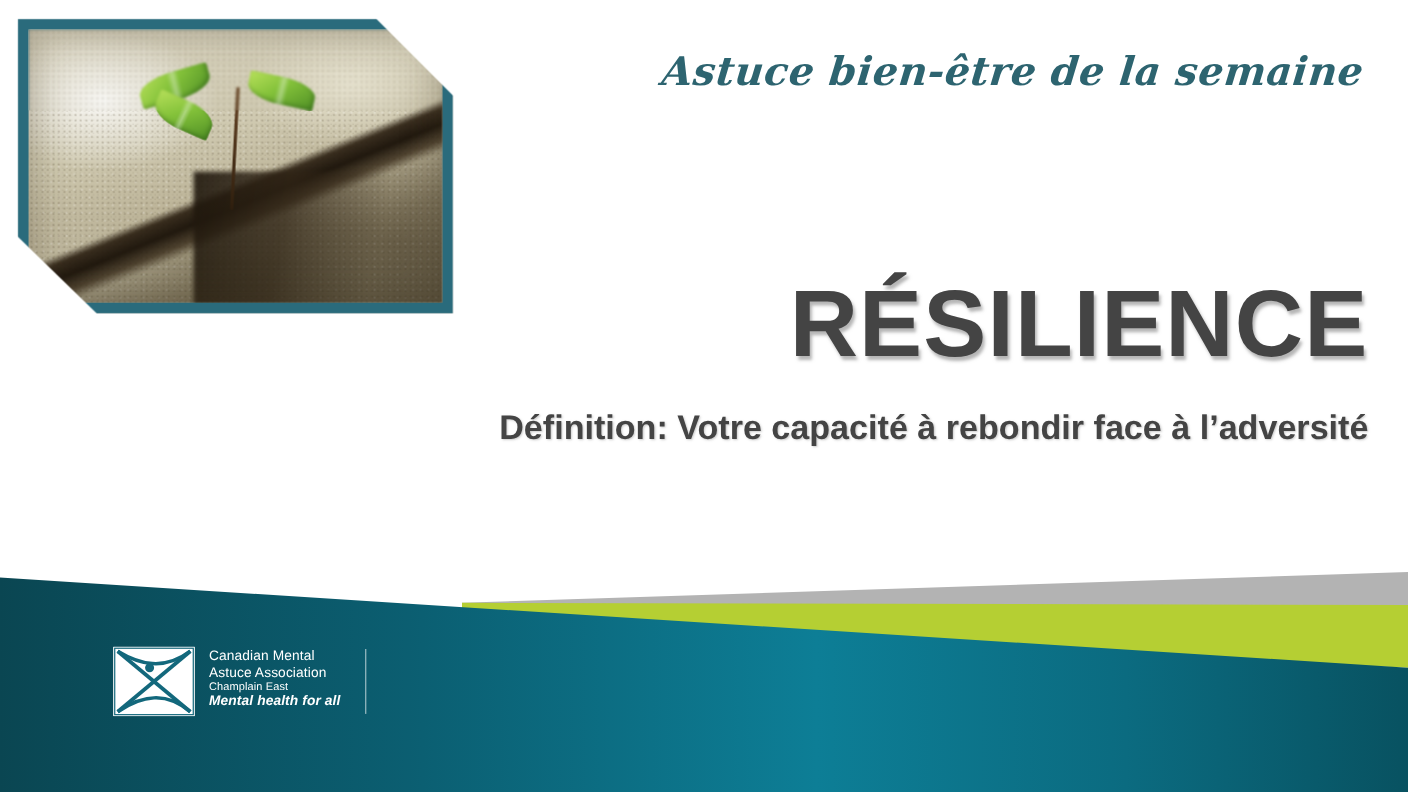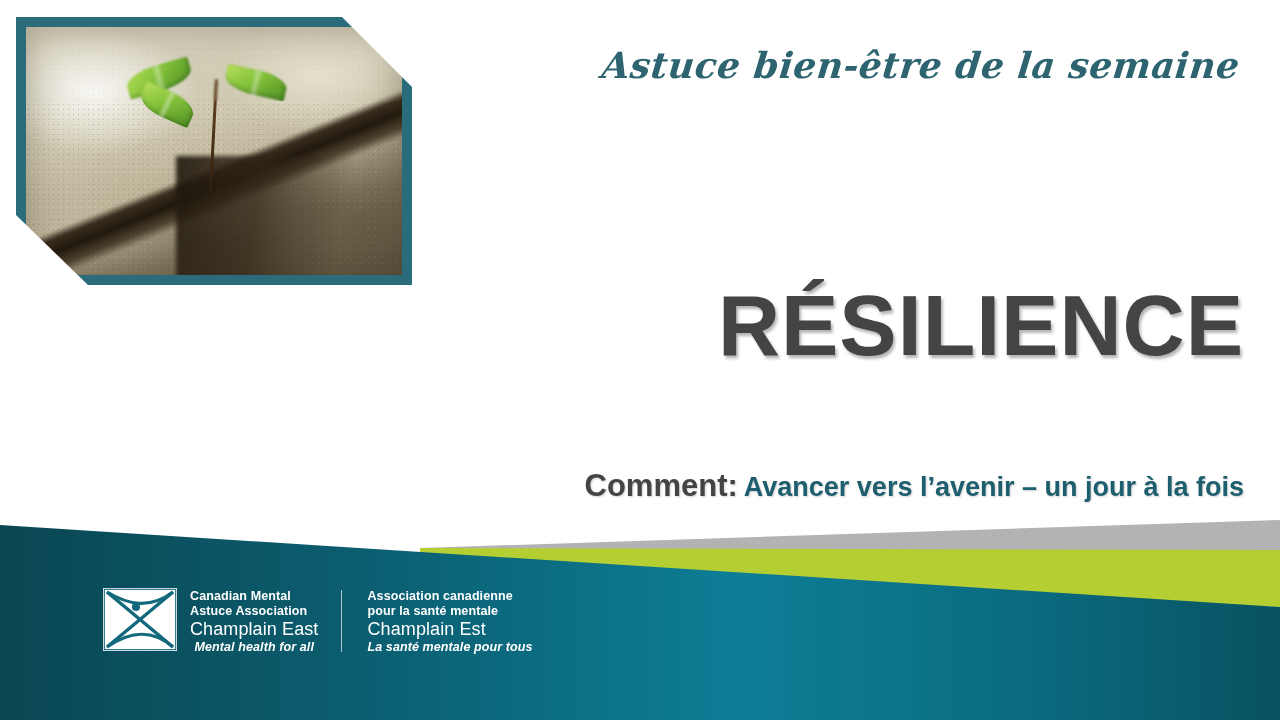--- a/index.html
+++ b/index.html
@@ -141,21 +141,20 @@
     position: absolute;
     right: 36px;
     top: 252px;
     font-size: 86px;
     font-weight: bold;
     color: #444444;
     letter-spacing: 1px;
     line-height: 1;
     white-space: nowrap;
     text-shadow: 2px 3px 3px rgba(120,120,120,0.55);
-    margin-top: 30px;
   }
 
   
   #definition-line {
     position: absolute;
     right: 36px;
     top: 371px;
     font-size: 31px;
     font-weight: bold;
     color: #444444;
@@ -202,22 +201,22 @@
     background: #ffffff;
     position: relative;
     flex: 0 0 auto;
   }
   #logo-mark svg { display: block; width: 74px; height: 63px; }
   .logo-text-col {
     color: #ffffff;
     line-height: 1.18;
     padding-top: 1px;
   }
-  .logo-text-col .strong { font-size: 12.5px; font-weight: bold; letter-spacing: 0.1px; }
-  .logo-text-col .plain  { font-size: 18px; font-weight: normal; letter-spacing: 0.1px; }
+  .logo-text-col .strong { font-size: 12.5px; font-weight: normal; letter-spacing: 0.1px; }
+  .logo-text-col .plain  { font-size: 10px; font-weight: normal; letter-spacing: 0.1px; }
   .logo-text-col .tagline{ font-size: 12.5px; font-style: italic; font-weight: bold; letter-spacing: 0.1px; text-align: center; }
   #logo-divider {
     width: 1px;
     align-self: stretch;
     background: rgba(255,255,255,0.65);
     margin: 2px 12px 2px 10px;
     flex: 0 0 auto;
   }
 </style>
 </head>
@@ -244,24 +243,22 @@
         </div>
       <div class="photo-blur-top"></div>
       <div class="photo-vignette"></div>
     </div>
   </div>
 
   <div id="script-title">Astuce bien-être de la semaine</div>
 
   <div id="main-heading">RÉSILIENCE</div>
 
-
-  <div id="comment-line">
-    <span id="comment-label">Comment:</span><span id="comment-value">Avancer vers l’avenir – un jour à la fois</span>
-  </div>
+  <div id="definition-line">Définition: Votre capacité à rebondir face à l’adversité</div>
+
 
   <div id="banner">
     <svg viewBox="0 0 1280 210" preserveAspectRatio="none">
       <defs>
         <linearGradient id="tealGrad" x1="0" y1="0" x2="1" y2="0">
           <stop offset="0%" stop-color="#0a4652"></stop>
           <stop offset="30%" stop-color="#0b5f72"></stop>
           <stop offset="58%" stop-color="#0d7e96"></stop>
           <stop offset="80%" stop-color="#0b6b80"></stop>
           <stop offset="100%" stop-color="#085261"></stop>
@@ -291,21 +288,15 @@
 
     <div class="logo-text-col">
       <div class="strong">Canadian Mental</div>
       <div class="strong">Astuce Association</div>
       <div class="plain">Champlain East</div>
       <div class="tagline">Mental health for all</div>
     </div>
 
     <div id="logo-divider"></div>
 
-    <div class="logo-text-col">
-      <div class="strong">Association canadienne</div>
-      <div class="strong">pour la santé mentale</div>
-      <div class="plain">Champlain Est</div>
-      <div class="tagline">La santé mentale pour tous</div>
-    </div>
   </div>
 
 </div>
 
 </body></html>

